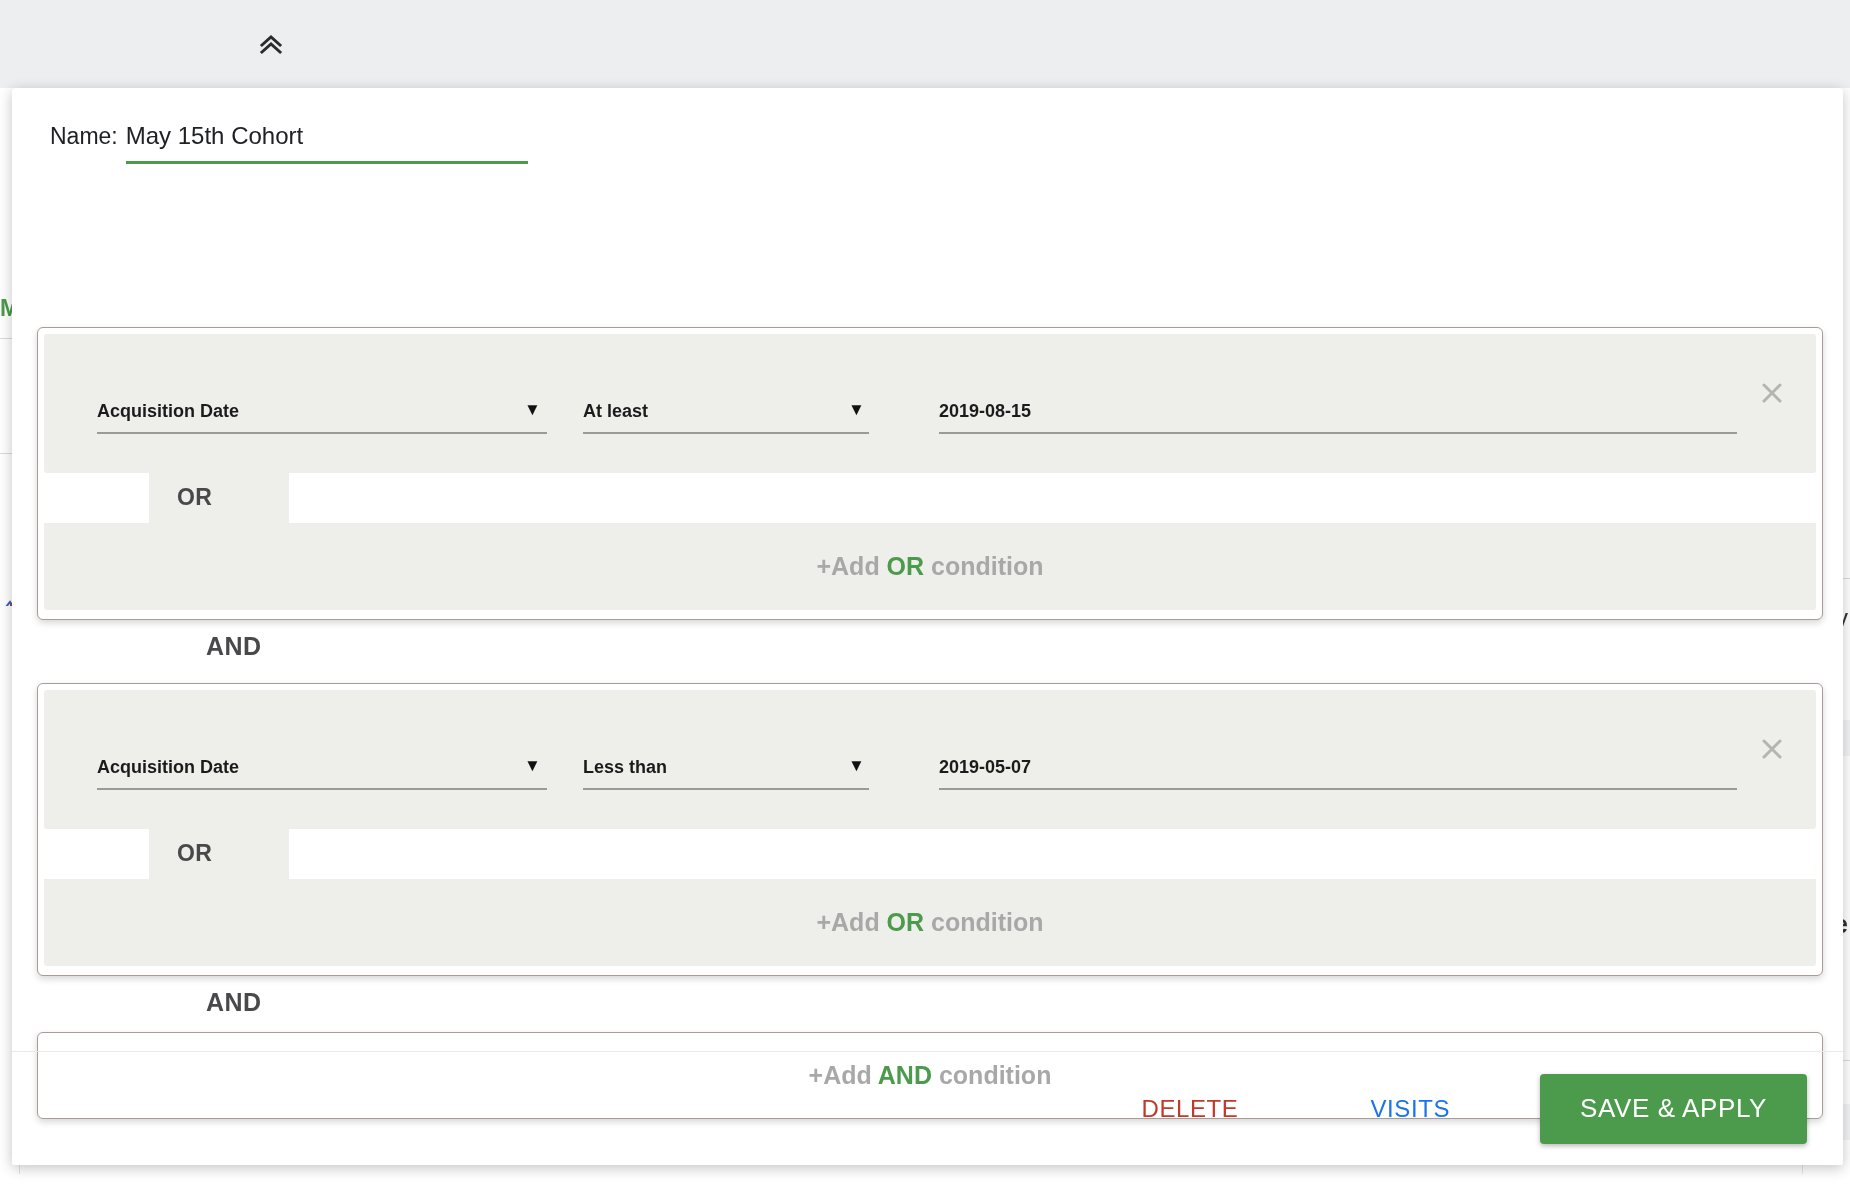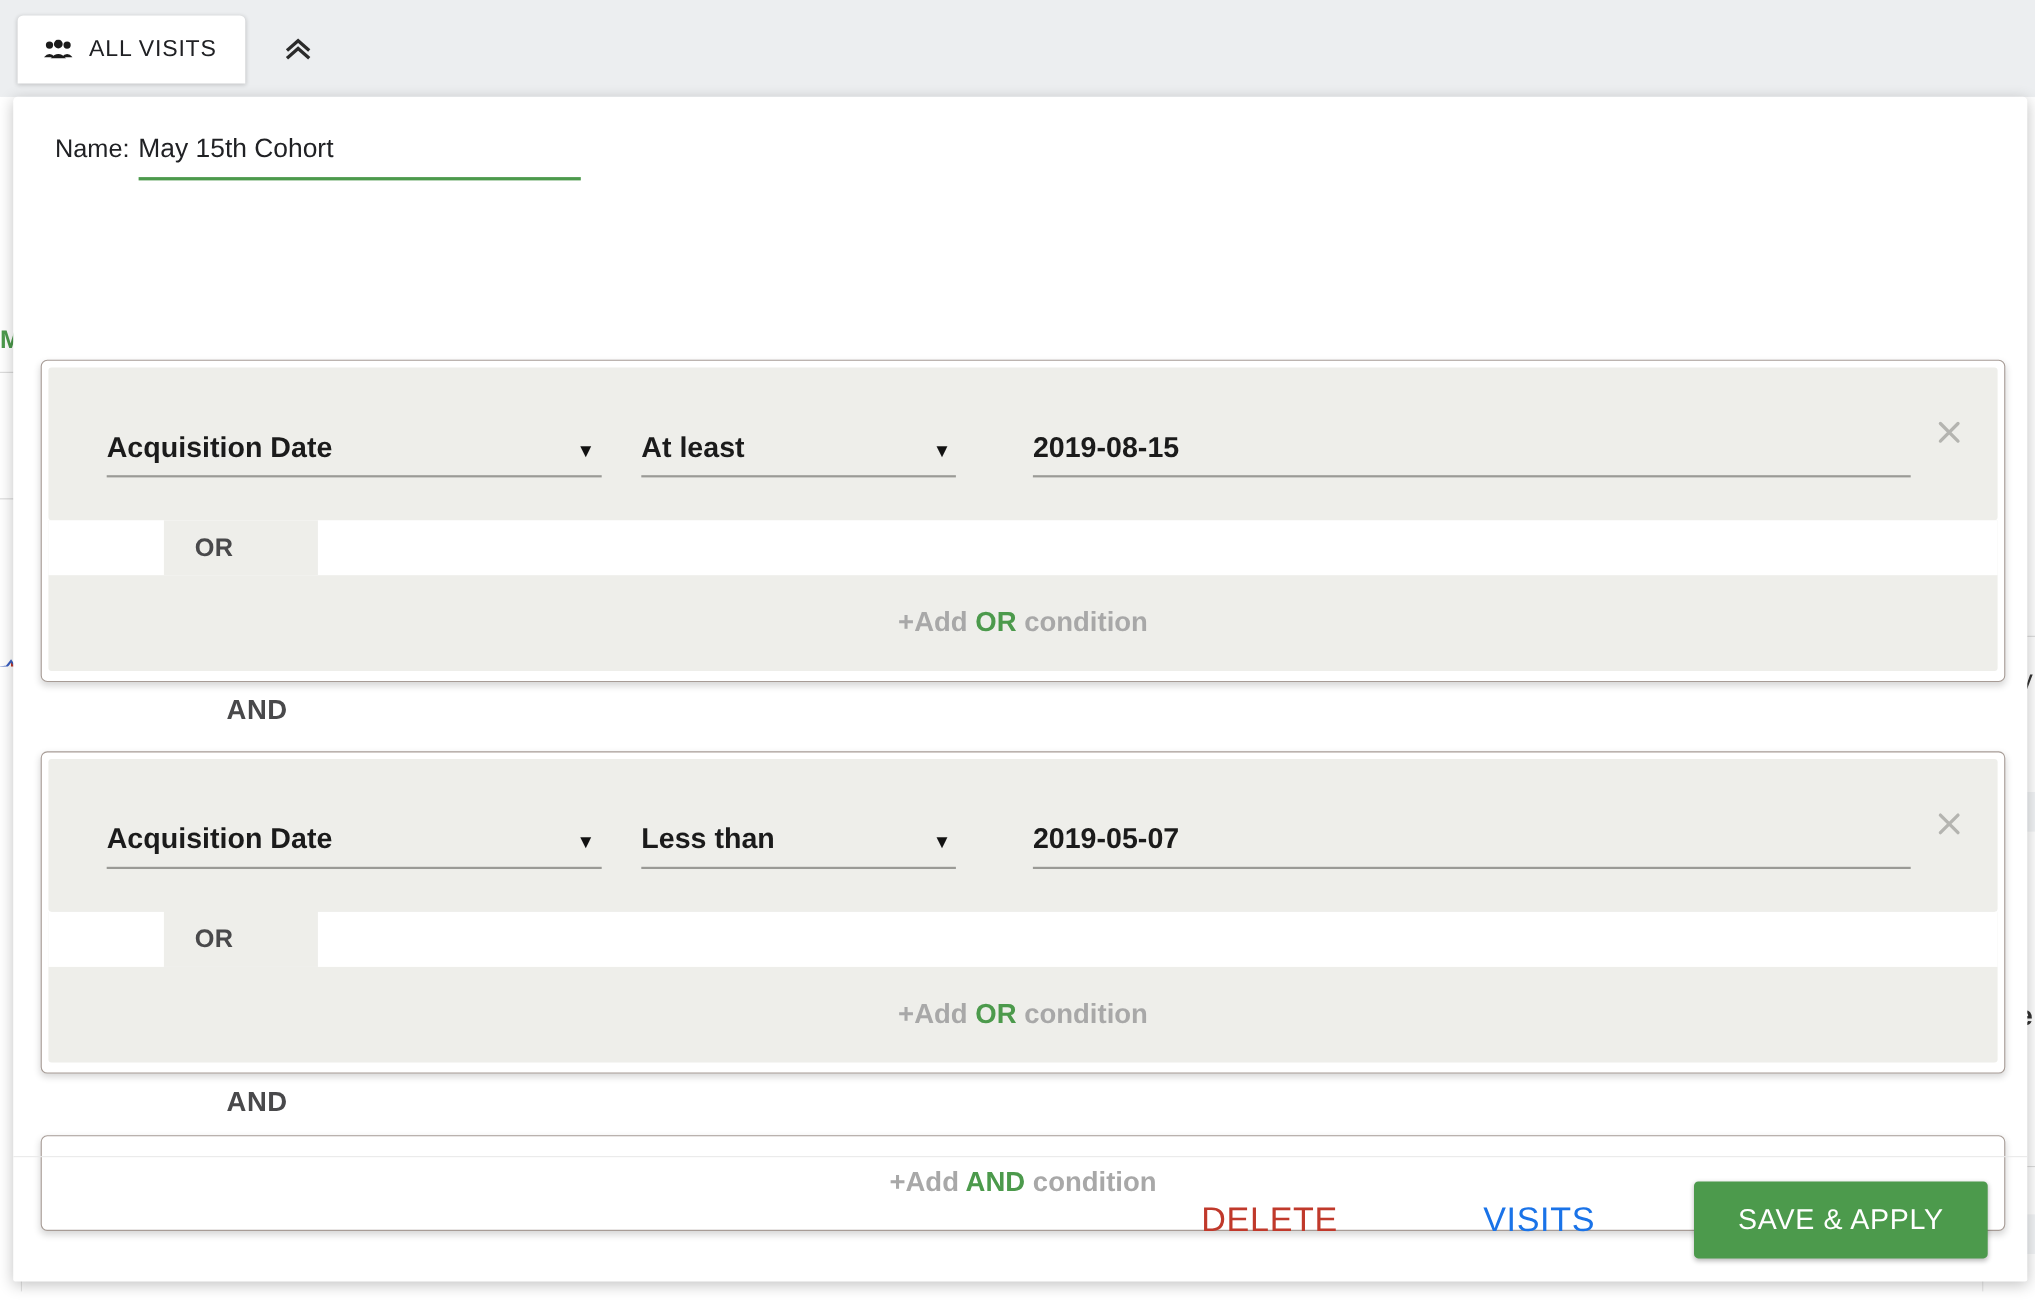--- a/index.html
+++ b/index.html
@@ -133,21 +133,21 @@
 
   .cond-row {
     position: absolute; left: 6px; top: 6px;
     width: 1772px; height: 139px;
     background: #eeeeea;
     border-radius: 3px;
   }
   .field { position: absolute; bottom: 39px; }
   .field .ftext {
     position: absolute; bottom: 12px; left: 0;
-    font-size: 26px; font-weight: 700; color: #1b1b1b;
+    font-size: 18px; font-weight: 700; color: #1b1b1b;
     white-space: nowrap;
   }
   .field .caret {
     position: absolute; bottom: 14px;
     font-size: 17px; color: #111;
   }
   .field .fline {
     position: absolute; bottom: 0; left: 0;
     height: 2px; background: #9a9a96;
   }
@@ -225,21 +225,21 @@
   .footer {
     position: absolute; left: 0; bottom: 0;
     width: 1831px; height: 114px;
     border-top: 1px solid #e9e9e9;
     display: flex; align-items: center; justify-content: flex-end;
     padding-right: 36px; gap: 0;
   }
   .btn-text {
     background: none; border: 0; cursor: pointer;
     font-family: "Liberation Sans", sans-serif;
-    font-size: 31px; letter-spacing: .6px;
+    font-size: 24px; letter-spacing: .6px;
     padding: 12px 18px;
   }
   .btn-delete { color: #c0392b; margin-right: 96px; }
   .btn-close  { color: #1a73e8; margin-right: 72px; }
   .btn-save {
     border: 0; cursor: pointer;
     font-family: "Liberation Sans", sans-serif;
     font-size: 26px; letter-spacing: .6px;
     color: #ffffff; background: #4c9a4c;
     height: 70px; padding: 0 40px;
@@ -269,33 +269,20 @@
     <div class="bg-right-rule s1"></div>
     <div class="bg-right-text t1">ay</div>
     <div class="bg-right-chip c1"></div>
     <div class="bg-right-text t2">ie</div>
     <div class="bg-right-rule s2"></div>
     <div class="bg-right-chip c2"></div>
     <div class="bg-bottom-strip"></div>
   </div>
 
   <div class="tabbar">
-    <div class="tab-pill">
-      <span class="people-icon">
-        <svg viewBox="0 0 26 18" width="26" height="18">
-          <circle cx="5" cy="5" r="3.3" fill="#1b1b1b"></circle>
-          <circle cx="21" cy="5" r="3.3" fill="#1b1b1b"></circle>
-          <circle cx="13" cy="4" r="4" fill="#1b1b1b"></circle>
-          <path d="M0 16 q5 -6 10 0 z" fill="#1b1b1b"></path>
-          <path d="M16 16 q5 -6 10 0 z" fill="#1b1b1b"></path>
-          <path d="M6 17 q7 -8 14 0 z" fill="#1b1b1b"></path>
-        </svg>
-      </span>
-      <span class="label">ALL VISITS</span>
-    </div>
     <div class="collapse-btn">
       <svg width="30" height="28" viewBox="0 0 30 28">
         <path d="M6 14 L15 6 L24 14" fill="none" stroke="#2b2b2b" stroke-width="3" stroke-linecap="square"></path>
         <path d="M6 21 L15 13 L24 21" fill="none" stroke="#2b2b2b" stroke-width="3" stroke-linecap="square"></path>
       </svg>
     </div>
   </div>
 
   <div class="modal">
 

